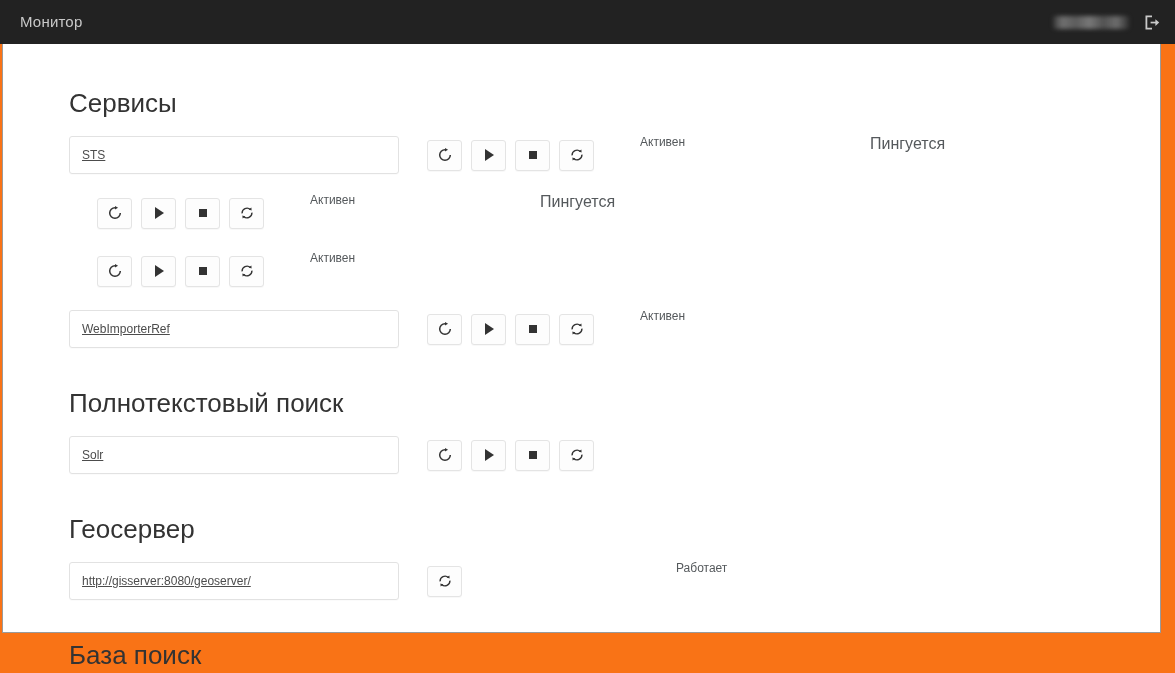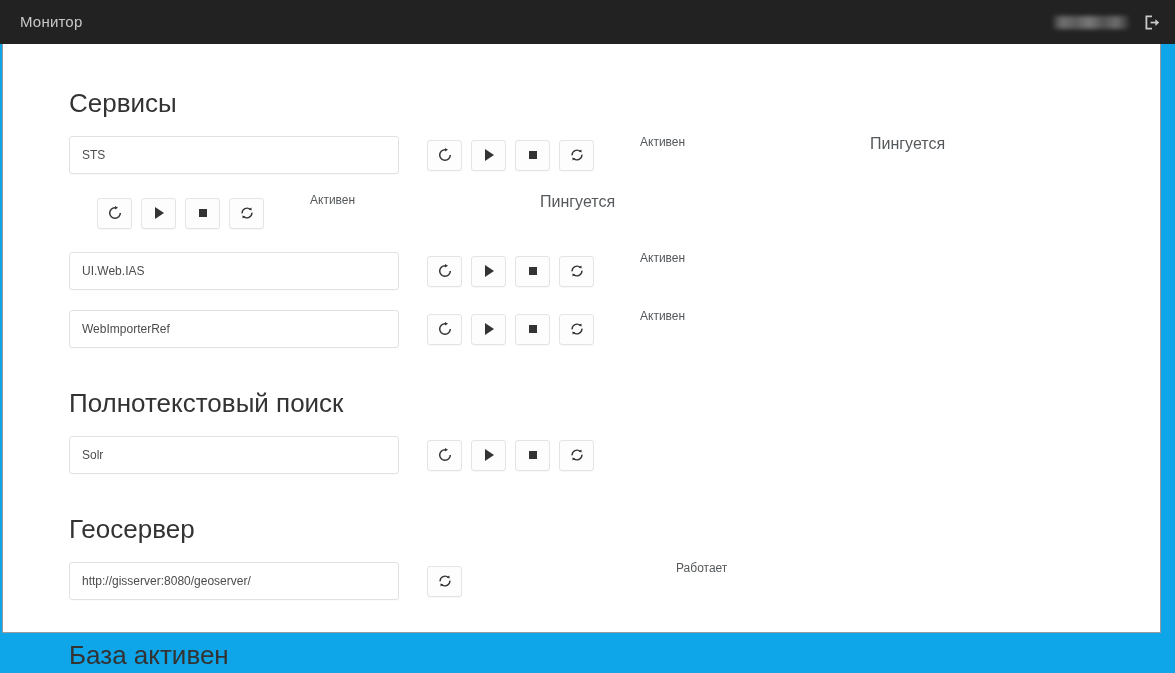--- a/index.html
+++ b/index.html
@@ -10,21 +10,21 @@
     height: 673px;
     background: #ffffff;
     font-family: "Liberation Sans", sans-serif;
     overflow: hidden;
   }
 
   #app {
     position: relative;
     width: 1175px;
     height: 673px;
-    background: #0ea5e9;
+    background: #f97316;
   }
 
   
   .navbar {
     position: absolute;
     left: 0; top: 0;
     width: 1175px;
     height: 44px;
     background: #222222;
     display: flex;
@@ -115,20 +115,21 @@
     border-radius: 3px;
     background: #ffffff;
     display: flex;
     align-items: center;
     padding: 0 0 0 12px;
     font-size: 12px;
     color: #4c4c4c;
     white-space: nowrap;
     overflow: hidden;
     box-shadow: 0 1px 1px rgba(0,0,0,0.02);
+    text-decoration: underline;
   }
 
   .btns {
     margin-left: 28px;
     display: flex;
     align-items: center;
     gap: 9px;
   }
 
   .icon-btn {
@@ -258,21 +259,20 @@
                     <path d="M2.6 12.6 L2.4 9.4 L5.4 10.4 Z" fill="#333"></path>
                   </svg>
                 </span>
               </div>
             </div>
             <div class="status-run">Активен</div>
             <div class="status-ping">Пингуется</div>
           </div>
 
           <div class="row">
-            <div class="field">UI.Web.IAS</div>
             <div class="btns">
               <div class="icon-btn">
                 <span>
                   <svg width="14" height="14" viewBox="0 0 14 14">
                     <path d="M7 1.7 A5.3 5.3 0 1 0 12.3 7" fill="none" stroke="#333" stroke-width="1.5"></path>
                     <path d="M7 0 L7 3.6 L10.1 1.8 Z" fill="#333"></path>
                   </svg>
                 </span>
               </div>
               <div class="icon-btn">
@@ -390,19 +390,19 @@
             </div>
             <div class="status-run" style="margin-left:214px">Работает</div>
             <div class="status-ping"></div>
           </div>
         </div>
       </div>
 
       <div class="gap-md"></div>
 
       <div class="section">
-        <h2 class="section-title">База активен</h2>
+        <h2 class="section-title">База поиск</h2>
 
       </div>
 
     </div>
   </div>
 </div>
 
 </body></html>

